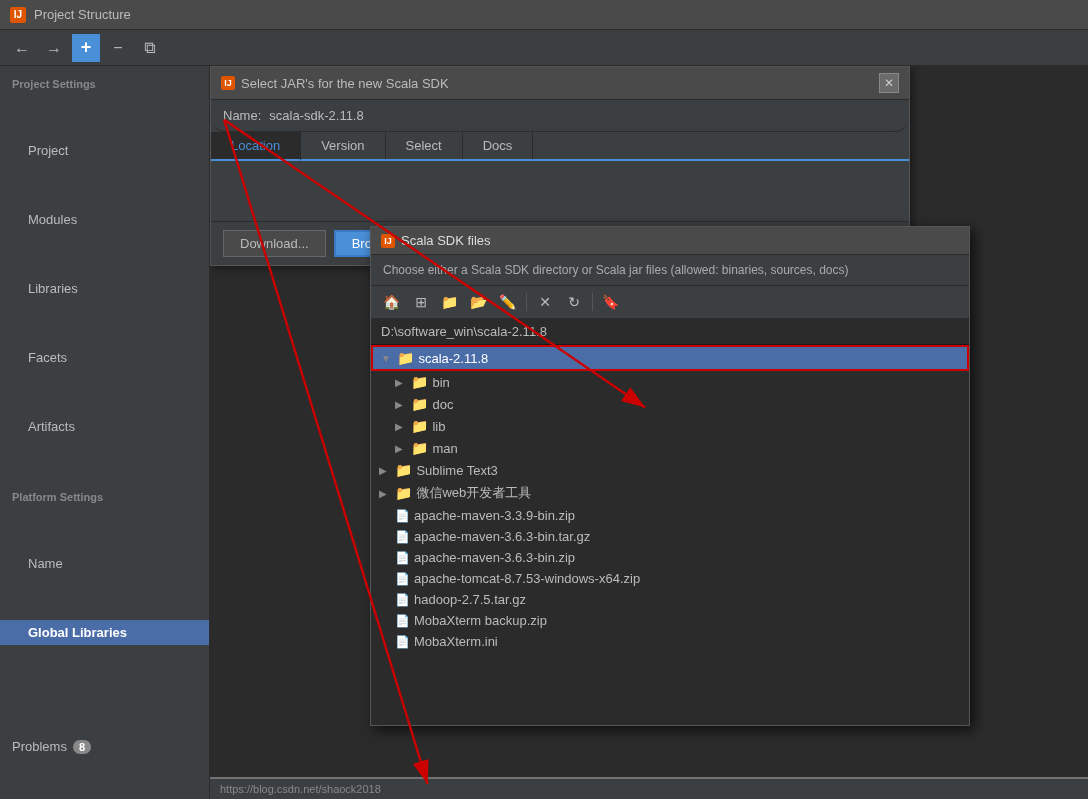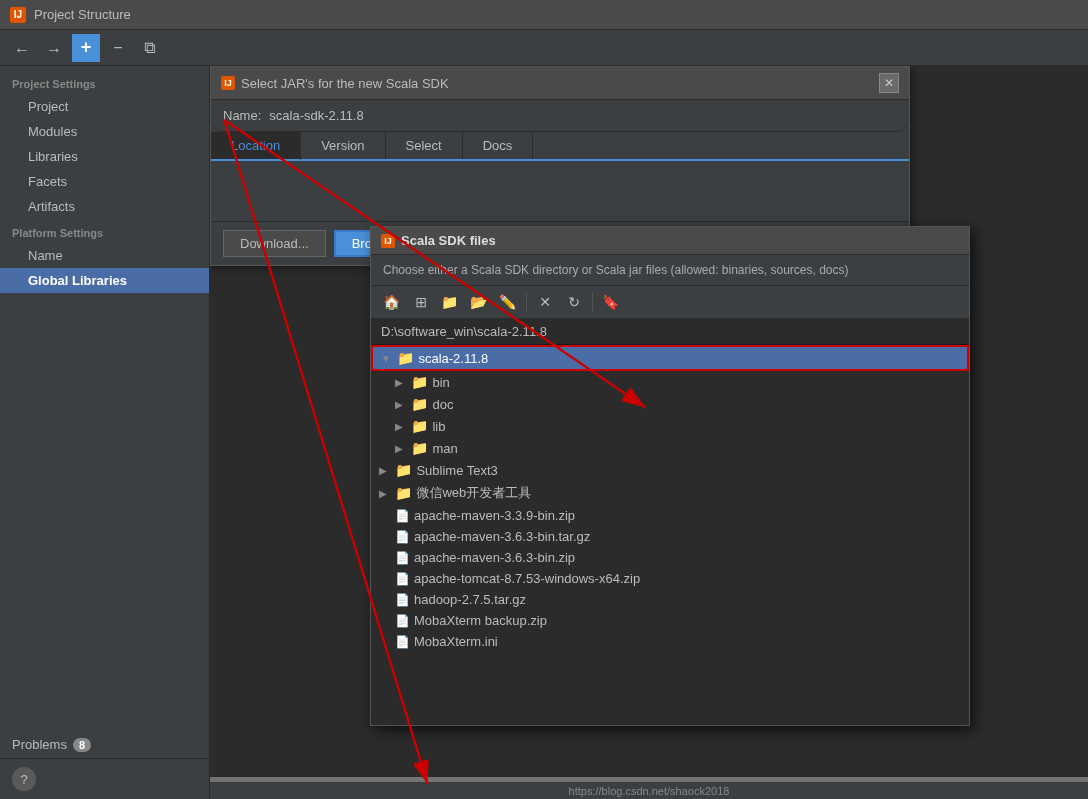--- a/index.html
+++ b/index.html
@@ -87,20 +87,21 @@
 
     
     .sidebar {
       width: 210px;
       background: #3c3f41;
       border-right: 1px solid #2b2b2b;
       padding-top: 4px;
       flex-shrink: 0;
       display: flex;
       flex-direction: column;
+      gap: 44px;
     }
     .sidebar-section-label {
       color: #888888;
       font-size: 11px;
       font-weight: bold;
       padding: 8px 12px 4px 12px;
       text-transform: none;
     }
     .sidebar-item {
       padding: 5px 12px 5px 28px;
@@ -264,21 +265,21 @@
       background: #4a4a4a;
       padding: 6px 10px;
       display: flex;
       align-items: center;
       gap: 6px;
       border-bottom: 1px solid #2b2b2b;
     }
     .scala-dialog-title-text {
       color: #dddddd;
       font-size: 13px;
-      font-weight: bold;
+      font-weight: normal;
     }
     .scala-description {
       padding: 8px 12px;
       font-size: 12px;
       color: #aaaaaa;
       border-bottom: 1px solid #2b2b2b;
       white-space: nowrap;
       overflow: hidden;
       text-overflow: ellipsis;
     }
@@ -352,24 +353,24 @@
       pointer-events: none;
       z-index: 20;
     }
 
     
     .status-bar {
       position: absolute;
       bottom: 0; left: 0; right: 0;
       height: 22px;
       background: #3c3f41;
-      border-top: 5px solid #737373;
-      display: flex;
-      align-items: center;
-      justify-content: center;
+      border-top: 2px solid #737373;
+      display: flex;
+      align-items: center;
+      justify-content: flex-start;
       padding: 0 10px;
       font-size: 11px;
       color: #888;
     }
 
     
     .selected-folder-box {
       border: 2px solid #cc0000;
     }
   </style>

